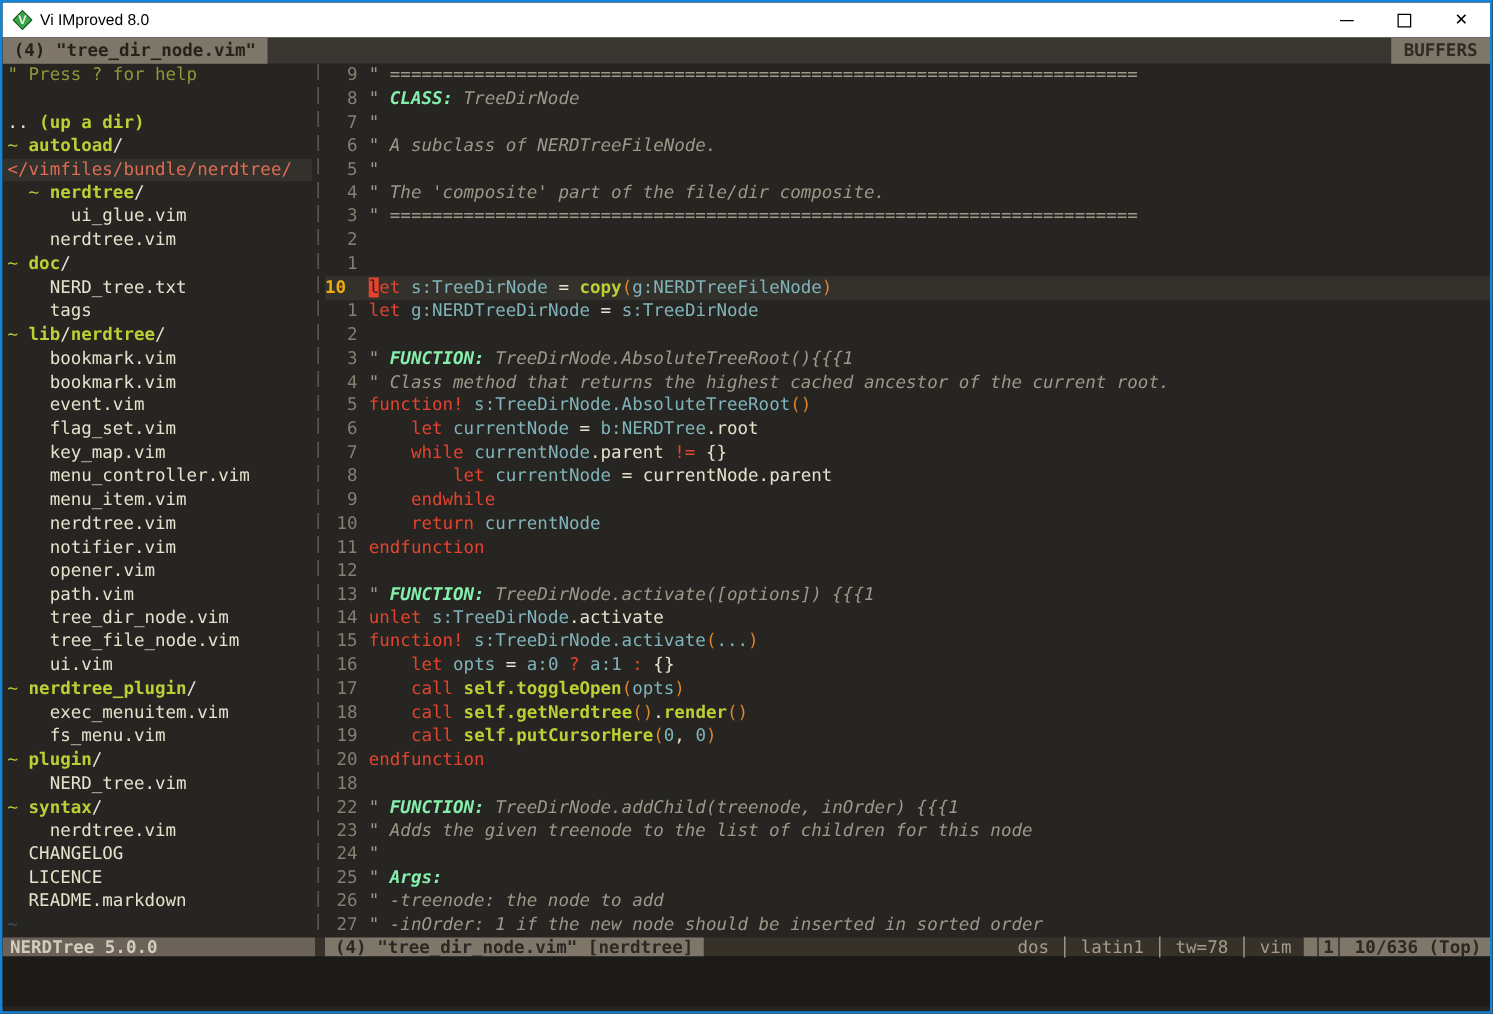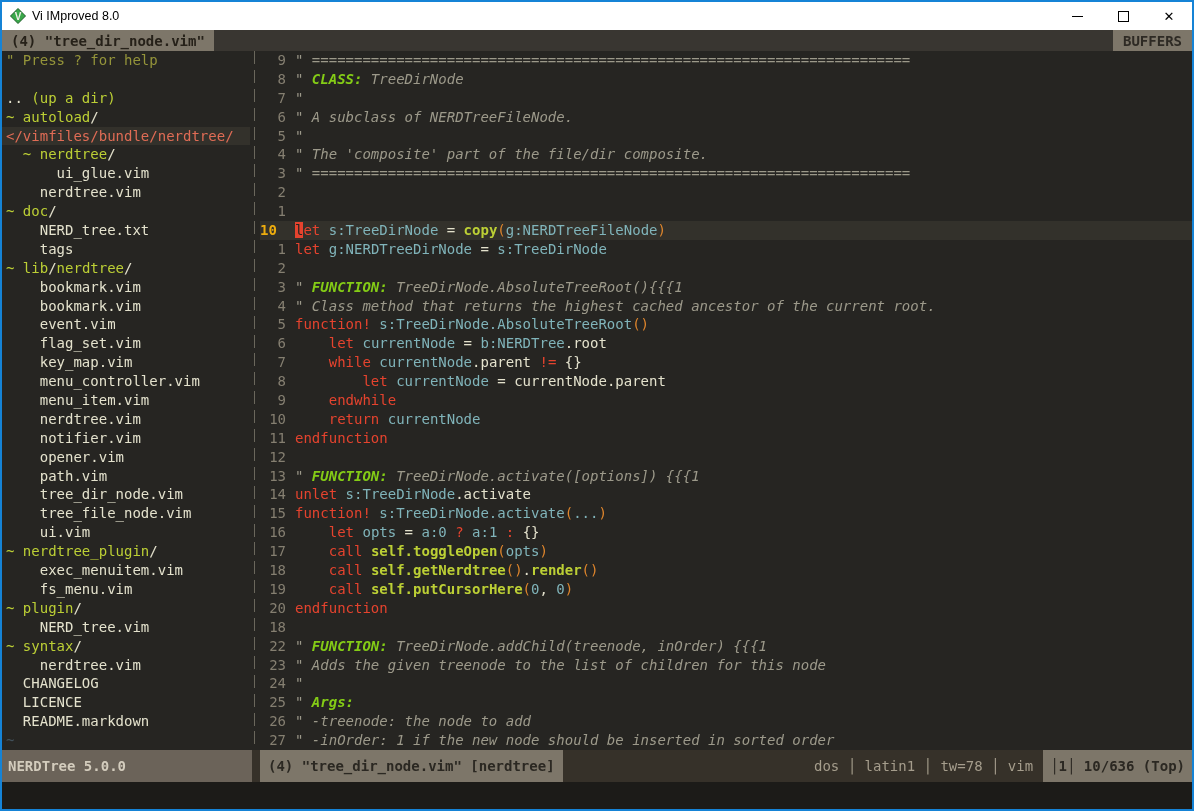--- a/index.html
+++ b/index.html
@@ -29,34 +29,34 @@
     background-size:1px 100%;background-position:4px 0;background-repeat:no-repeat;}
   .editor{flex:1;overflow:hidden;}
   .row{height:18.9px;line-height:18.9px;font-size:14px;white-space:pre;display:flex;}
   .curline{background:#33312b;}
   .sidebar .row{padding-left:4px;}
   .lnr{display:inline-block;min-width:26px;text-align:right;margin-right:9px;color:#857f71;flex:none;}
   .lnr-cur{text-align:left;color:#eead0e;font-weight:bold;}
   .txt{white-space:pre;}
   
   .c-cm{color:#9c998a;font-style:italic;}
-  .c-cmb{color:#84cc16;font-style:italic;font-weight:bold;text-align:center;}
+  .c-cmb{color:#86efac;font-style:italic;font-weight:bold;text-align:center;}
   .c-kw{color:#e5432e;margin-top:16px;}
   .c-id{color:#80b4ba;}
   .c-fg{color:#e4e2cd;}
   .c-fn{color:#bccf35;font-weight:bold;}
   .c-pr{color:#de852c;}
   .c-cur{background:#e5432e;color:#262522;}
   .c-hlp{color:#94943a;}
-  .c-dir{color:#bccf35;font-weight:normal;margin-top:10px;}
+  .c-dir{color:#bccf35;font-weight:bold;margin-top:10px;}
   .c-dirm{color:#bccf35;}
   .c-root{color:#e06c55;}
   .c-nt{color:#41505a;}
   
-  .statusline{height:32px;background:#363129;display:flex;align-items:stretch;font-size:14px;white-space:pre;}
+  .statusline{height:15px;background:#363129;display:flex;align-items:stretch;font-size:14px;white-space:pre;}
   .st-nerdtree{width:250px;background:#6b6359;color:#d3ccbd;font-weight:bold;padding-left:6px;display:flex;align-items:center;box-sizing:border-box;}
   .st-gap{width:8px;}
   .st-buffer{background:#7d7669;color:#2b2822;font-weight:bold;padding:0 8px;display:flex;align-items:center;}
   .st-spacer{flex:1;}
   .st-info{color:#a59d8c;display:flex;align-items:center;margin-right:10px;}
   .st-pos{background:#7d7669;color:#2b2822;font-weight:bold;padding:0 7px;display:flex;align-items:center;}
   
   .cmdline{height:40px;background:#1c1b18;}
 </style>
 </head>

